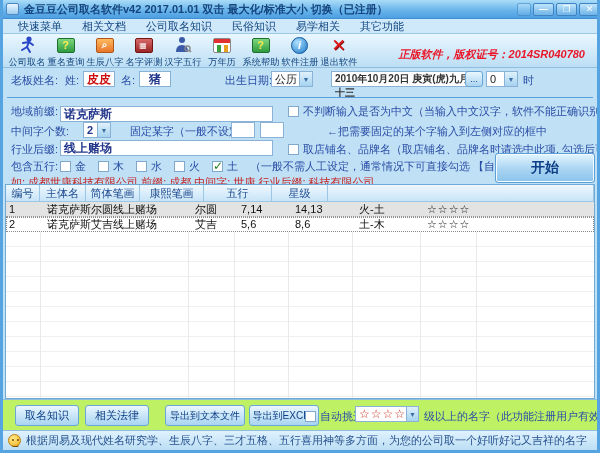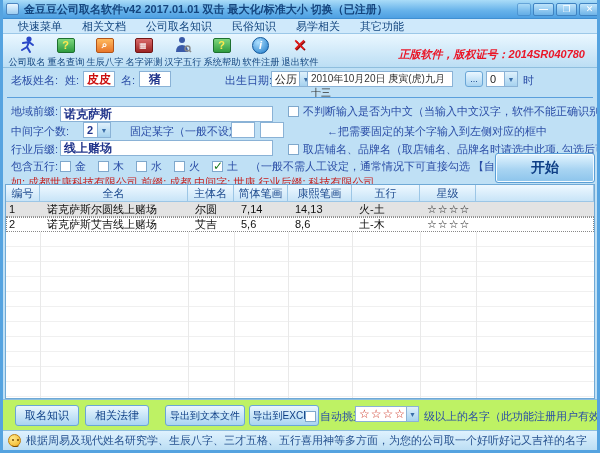--- a/index.html
+++ b/index.html
@@ -175,20 +175,26 @@
             <circle cx="8" cy="4" r="3" fill="#3a5aa8"></circle>
             <path d="M2 16 Q2 9 8 9 Q14 9 14 16 Z" fill="#3a5aa8"></path>
             <circle cx="13.5" cy="12.5" r="2.5" fill="none" stroke="#888" stroke-width="1.4"></circle>
             <path d="M15.2 14.2 L17 16" stroke="#888" stroke-width="1.6"></path>
           </svg>
       </div>
       <span class="tlabel">汉字五行</span>
     </div>
     <div class="tbtn">
       <div class="ticon">
+          <div class="ic-box ic-cal"></div>
+        </div>
+      <span class="tlabel">万年历</span>
+    </div>
+    <div class="tbtn">
+      <div class="ticon">
           <div class="ic-box ic-book">?</div>
         </div>
       <span class="tlabel">系统帮助</span>
     </div>
     <div class="tbtn">
       <div class="ticon">
           <div class="ic-info">i</div>
         </div>
       <span class="tlabel">软件注册</span>
     </div>
@@ -205,21 +211,21 @@
     <span class="lbl" style="left:8px;top:5px">老板姓名:</span>
     <span class="lbl" style="left:62px;top:5px">姓:</span>
     <div class="inp" style="left:80px;top:3px;width:32px;color:#cc1010">皮皮</div>
     <span class="lbl" style="left:118px;top:5px">名:</span>
     <div class="inp" style="left:136px;top:3px;width:32px;text-align:center">猪</div>
     <span class="lbl" style="left:222px;top:5px">出生日期:</span>
     <div class="combo" style="left:268px;top:3px;width:42px">
       <span class="val">公历</span>
       <span class="arrow">▼</span>
     </div>
-    <div class="inp" style="left:304px;top:3px;width:146px;font-weight:normal;font-size:10px;color:#333">2010年10月20日 庚寅(虎)九月十三</div>
+    <div class="inp" style="left:328px;top:3px;width:146px;font-weight:bold;font-size:10px;color:#333">2010年10月20日 庚寅(虎)九月十三</div>
     <div class="bbtn" style="position:absolute;left:462px;top:3px;width:18px;height:16px;font-size:9px">...</div>
     <div class="combo" style="left:483px;top:3px;width:32px">
       <span class="val">0</span>
       <span class="arrow">▼</span>
     </div>
     <span class="lbl" style="left:520px;top:5px">时</span>
 
     <div class="sep"></div>
 
     <span class="lbl" style="left:8px;top:36px">地域前缀:</span>
@@ -249,21 +255,20 @@
     <span class="lbl" style="left:247px;top:91px">（一般不需人工设定，通常情况下可直接勾选 【自动匹配喜用神】）</span>
 
     <span class="lbl red" style="left:8px;top:107px">如: 成都世康科技有限公司   前缀: 成都   中间字: 世康   行业后缀: 科技有限公司</span>
 
     <div class="start-btn">开始</div>
   </div>
 
   <div class="table">
     <div class="trow thead">
       <div class="cell c0">编号</div>
-      <div class="cell c1">全名</div>
       <div class="cell c2">主体名</div>
       <div class="cell c3">简体笔画</div>
       <div class="cell c4">康熙笔画</div>
       <div class="cell c5">五行</div>
       <div class="cell c6">星级</div>
       <div class="cell c7"></div>
     </div>
     <div class="trow drow selected">
       <div class="cell c0" style="padding-left:3px">1</div>
       <div class="cell c1">诺克萨斯尔圆线上赌场</div>

